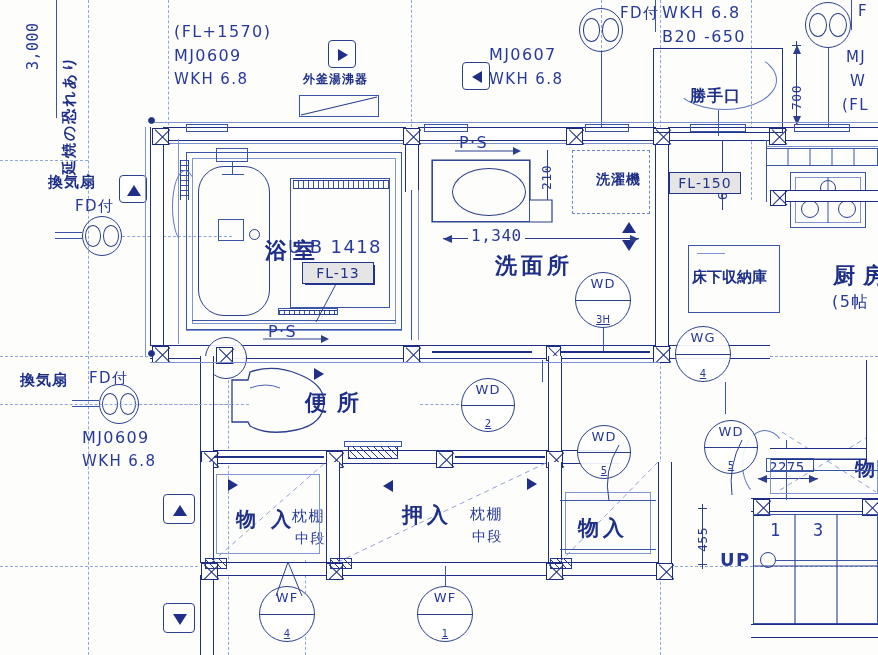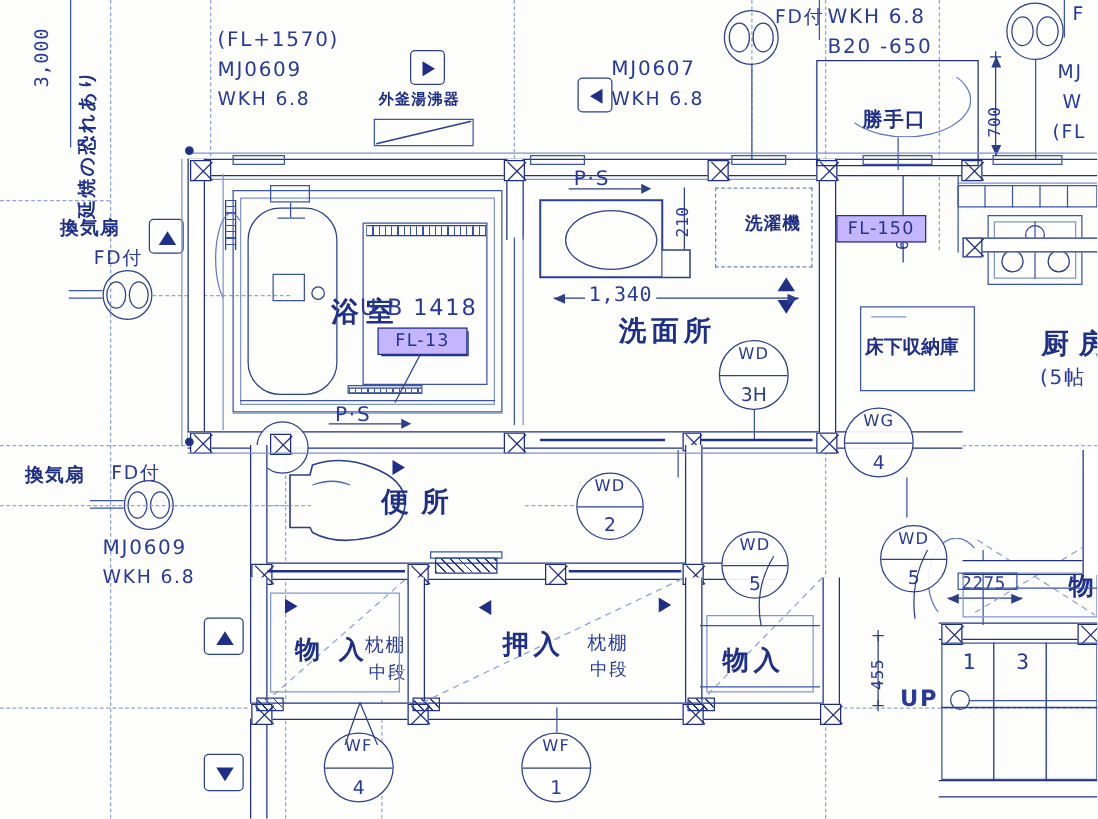--- a/index.html
+++ b/index.html
@@ -35,38 +35,38 @@
   
   .rect{position:absolute;border:1px solid #3a55a8;box-sizing:border-box;background:transparent;}
   .rect.thick{border:1.8px solid #1f2f88;}
   .rect.thin{border:1px solid #8096cf;}
   .rect.dash{border:1px dashed #6f86c6;}
 
   
   .bub{position:absolute;border:1.4px solid #2b3f8c;border-radius:50%;box-sizing:border-box;background:rgba(255,255,255,.9);}
   .bub .bar{position:absolute;left:0;right:0;top:50%;height:0;border-top:1.3px solid #2b3f8c;}
   .bub .t{position:absolute;left:0;right:0;top:6%;text-align:center;font-size:13px;letter-spacing:1px;color:#27399a;}
-  .bub .b{position:absolute;left:0;right:0;bottom:4%;text-align:center;font-size:15px;color:#27399a;}
+  .bub .b{position:absolute;left:0;right:0;bottom:4%;text-align:center;font-size:10px;color:#27399a;text-decoration:underline;}
 
   
   .fan{position:absolute;border:1.4px solid #2b3f8c;border-radius:50%;box-sizing:border-box;}
   .fan i{position:absolute;top:22%;width:42%;height:56%;border:1.3px solid #2b3f8c;border-radius:50%;box-sizing:border-box;}
   .fan i.l{left:6%;}
   .fan i.r{right:6%;}
 
   
   .tbox{position:absolute;border:1.4px solid #2b3f8c;border-radius:4px;box-sizing:border-box;background:#fff;}
   .tri{position:absolute;width:0;height:0;}
   .tri.up{border-left:7px solid transparent;border-right:7px solid transparent;border-bottom:11px solid #1f2f88;}
   .tri.down{border-left:7px solid transparent;border-right:7px solid transparent;border-top:11px solid #1f2f88;}
   .tri.right{border-top:6px solid transparent;border-bottom:6px solid transparent;border-left:10px solid #1f2f88;}
   .tri.left{border-top:6px solid transparent;border-bottom:6px solid transparent;border-right:10px solid #1f2f88;}
 
   
-  .fbox{position:absolute;border:1.4px solid #23348d;box-sizing:border-box;background:#c4b5fd;
+  .fbox{position:absolute;border:1.4px solid #23348d;box-sizing:border-box;background:#e5e5e5;
         display:flex;align-items:center;justify-content:center;font-size:14px;color:#23348d;letter-spacing:1px;}
   .fbox.d{box-shadow:2px 2px 0 -1px #23348d;}
 
   .rot90{transform:rotate(-90deg);transform-origin:left top;}
 
   
   .dim{position:absolute;height:0;border-top:1px solid #2b3f8c;}
   .dim .ah{position:absolute;top:-4px;width:0;height:0;border-top:4px solid transparent;border-bottom:4px solid transparent;}
   .dim .ah.l{left:0;border-right:9px solid #2b3f8c;}
   .dim .ah.r{right:0;border-left:9px solid #2b3f8c;}

